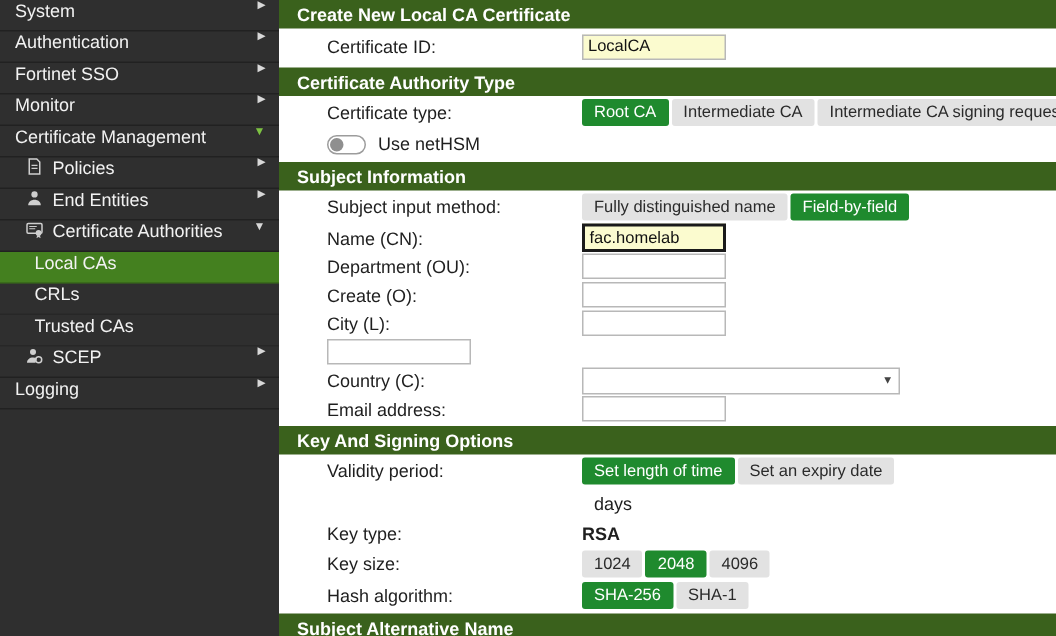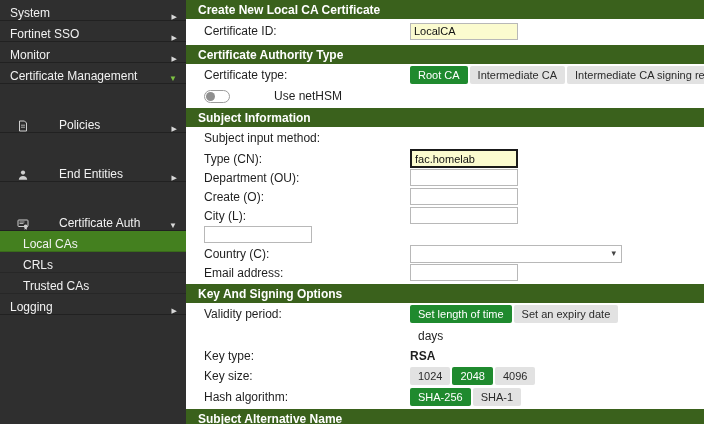--- a/index.html
+++ b/index.html
@@ -2,40 +2,40 @@
 <html style="--sidebar-bg: #2f2f2f; --sidebar-selected: #44801f; --header-green: #3a611c; --accent-green: #1f8a2e; --chevron-green: #7dc242; --input-filled: #fbfbcf;"><head>
 <meta charset="utf-8">
 <style>
   * { margin:0; padding:0; box-sizing:border-box; }
   html,body { width:704px; height:424px; }
   body { overflow:hidden; font-family:"Liberation Sans","DejaVu Sans",sans-serif; background:#fff; font-size:12px; color:#1f1f1f; }
   .app { display:flex; width:704px; height:424px; }
 
   
   .sidebar { width:186px; flex:0 0 186px; background:var(--sidebar-bg,#2f2f2f); color:#f2f2f2; }
-  .nav-item { display:flex; align-items:flex-end; height:21px; padding:0 9px 0 10px; cursor:pointer; border-bottom:1px solid rgba(0,0,0,0.28);gap:24px; }
-  .nav-item.sub { padding-left:17px;margin-top:28px; }
+  .nav-item { display:flex; align-items:flex-start; height:21px; padding:0 9px 0 10px; cursor:pointer; border-bottom:1px solid rgba(0,0,0,0.28); }
+  .nav-item.sub { padding-left:17px; }
   .nav-item.subsub { padding-left:23px; border-bottom-color:rgba(0,0,0,0.16); }
   .nav-item.selected { background:var(--sidebar-selected,#44801f); }
   .nav-label { flex:1; white-space:nowrap; overflow:hidden; font-size:12px; }
   .nav-icon { width:12px; height:12px; margin-right:6px; flex:0 0 12px; display:block; }
   .nav-icon svg { display:block; }
   .arrow { font-size:7px; color:#d8d8d8; margin-left:4px; line-height:1; }
   .arrow.down { font-size:8px; }
   .arrow.green { color:var(--chevron-green,#7dc242); }
 
   
   .main { flex:1; min-width:0; display:flex; flex-direction:column; background:#fff; }
   .section-header { flex:0 0 19px; height:19px; background:var(--header-green,#3a611c); color:#fff; font-weight:bold; font-size:12px; display:flex; align-items:center; padding:0 12px; margin-top:2px; }
   .section-header.first { margin-top:0; }
-  .form-row { display:flex; align-items:center; padding-left:18px; flex:0 0 auto;gap:36px; }
+  .form-row { display:flex; align-items:center; padding-left:32px; flex:0 0 auto; }
   .row-label { width:170px; flex:0 0 170px; }
   .h24{height:24px}.h22{height:22px}.h21{height:21px}.h20{height:20px}.h19{height:19px}
 
-  .text-input { height:17px; width:108px; border:1px solid #b8b8b8; font:11px "Liberation Sans","DejaVu Sans",sans-serif; padding:0 3px; color:#111; background:#fff; }
+  .text-input { height:17px; width:96px; border:1px solid #b8b8b8; font:11px "Liberation Sans","DejaVu Sans",sans-serif; padding:0 3px; color:#111; background:#fff; }
   .text-input.filled { background:var(--input-filled,#fbfbcf); }
   .text-input.focused { border:2px solid #1a1a1a; height:19px; }
   .days-input { width:88px; }
 
   .btn-group { display:flex; gap:2px; }
   .seg-btn { font:11px "Liberation Sans","DejaVu Sans",sans-serif; padding:3px 8px; background:#e2e2e2; color:#2b2b2b; border:0; border-radius:2px; cursor:pointer; white-space:nowrap; }
   .seg-btn.selected { background:var(--accent-green,#1f8a2e); color:#fff; }
 
   .toggle { width:26px; height:13px; border:1px solid #9c9c9c; background:#fff; border-radius:8px; position:relative; margin-right:8px; flex:0 0 26px; cursor:pointer; }
   .toggle .knob { position:absolute; left:1px; top:1px; width:9px; height:9px; border-radius:50%; background:#8f8f8f; }
@@ -51,20 +51,24 @@
 
 <div class="app">
 
   <nav class="sidebar">
 
     <div class="nav-item">
       <span class="nav-label">System</span>
       <span class="arrow">▶</span>
     </div>
 
+    <div class="nav-item">
+      <span class="nav-label">Authentication</span>
+      <span class="arrow">▶</span>
+    </div>
 
     <div class="nav-item">
       <span class="nav-label">Fortinet SSO</span>
       <span class="arrow">▶</span>
     </div>
 
     <div class="nav-item">
       <span class="nav-label">Monitor</span>
       <span class="arrow">▶</span>
     </div>
@@ -114,20 +118,31 @@
     </div>
 
     <div class="nav-item subsub">
       <span class="nav-label">CRLs</span>
     </div>
 
     <div class="nav-item subsub">
       <span class="nav-label">Trusted CAs</span>
     </div>
 
+    <div class="nav-item sub">
+      <span class="nav-icon">
+        <svg width="12" height="12" viewBox="0 0 12 12">
+            <circle cx="5" cy="3.6" r="2" fill="#cfcfcf"></circle>
+            <path d="M1 10.8c0-2.2 1.8-3.5 4-3.5 1 0 1.9.25 2.6.7l-1 2.8z" fill="#cfcfcf"></path>
+            <circle cx="8.8" cy="8.8" r="2" fill="none" stroke="#cfcfcf"></circle>
+          </svg>
+      </span>
+      <span class="nav-label">SCEP</span>
+      <span class="arrow">▶</span>
+    </div>
 
     <div class="nav-item">
       <span class="nav-label">Logging</span>
       <span class="arrow">▶</span>
     </div>
 
   </nav>
 
   <main class="main">
 
@@ -153,24 +168,28 @@
       <span class="toggle">
           <span class="knob"></span>
         </span>
       <span>Use netHSM</span>
     </div>
 
     <div class="section-header">Subject Information</div>
 
     <div class="form-row h22">
       <label class="row-label">Subject input method:</label>
-    </div>
-
-    <div class="form-row h19">
-      <label class="row-label">Type (CN):</label>
+      <div class="btn-group">
+        <button class="seg-btn">Fully distinguished name</button>
+        <button class="seg-btn selected">Field-by-field</button>
+      </div>
+    </div>
+
+    <div class="form-row h19">
+      <label class="row-label">Name (CN):</label>
       <input class="text-input filled focused" value="fac.homelab" style="">
     </div>
 
     <div class="form-row h19">
       <label class="row-label">Department (OU):</label>
       <input class="text-input" style="">
     </div>
 
     <div class="form-row h19">
       <label class="row-label">Create (O):</label>

